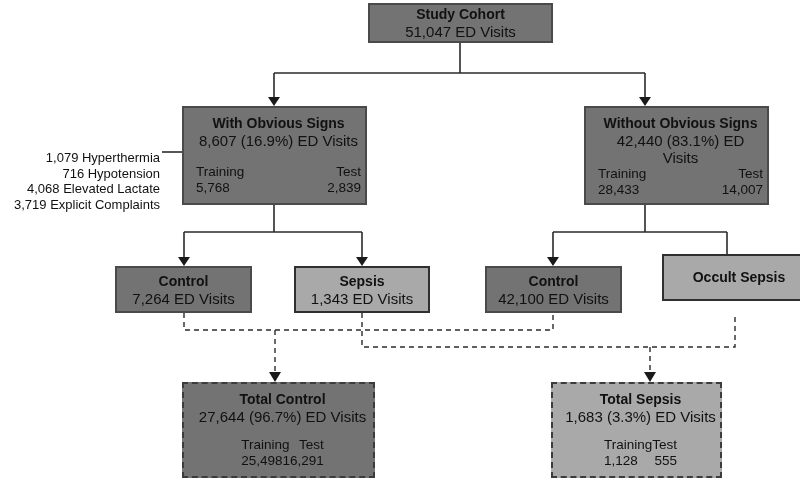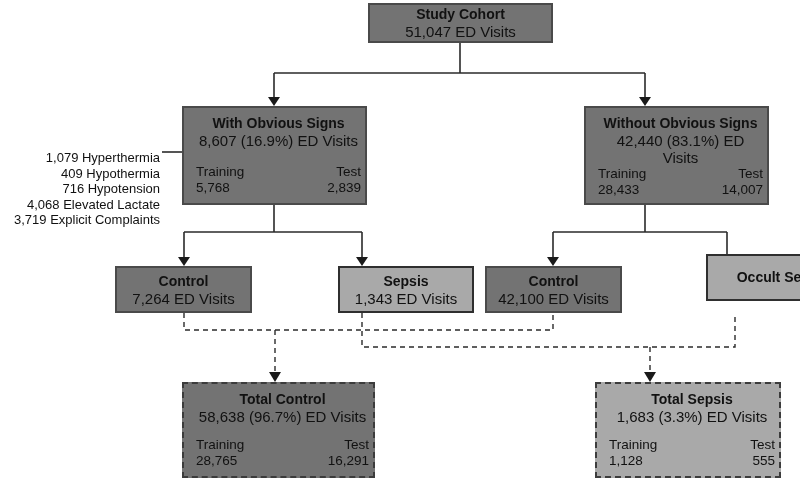--- a/index.html
+++ b/index.html
@@ -2,22 +2,22 @@
 <html style="--gray-fill: #a9a9a9;"><head>
 <meta charset="utf-8">
 <style>
   html,body{margin:0;padding:0;background:#ffffff;}
   .canvas{
     position:relative;width:800px;height:482px;background:#fff;
     font-family:"Liberation Sans","DejaVu Sans",sans-serif;color:#111;
     overflow:hidden;
   }
   .box{position:absolute;background:#737373;border:2px solid #4a4a4a;box-sizing:border-box;}
-  .box.gray{background:var(--gray-fill,#a9a9a9);border-color:#2f2f2f;margin-left:44px;}
-  .box.dashed{border:2px dashed #3c3c3c;}
+  .box.gray{background:var(--gray-fill,#a9a9a9);border-color:#2f2f2f;}
+  .box.dashed{border:2px dashed #3c3c3c;align-items:center;}
   .box .title{font-weight:bold;font-size:14px;line-height:17px;text-align:center;}
   .box .value{font-size:15px;line-height:17px;text-align:center;}
   .small-node{display:flex;flex-direction:column;justify-content:center;}
   .big-node{display:flex;flex-direction:column;padding:7px 4px 7px 12px;}
   .tt{margin-top:auto;}
   .tt-row{display:flex;justify-content:space-between;font-size:13.5px;line-height:16px;}
   .annotations{
     position:absolute;left:0;top:115px;width:160px;text-align:right;
     font-size:13px;line-height:15.5px;margin-top:35px;
   }
@@ -49,21 +49,20 @@
 
     <path class="dashed-line" d="M184,313 V330 H553 V313 M275,330 V374"></path>
     <polygon class="arrowhead" points="269,372 281,372 275,382"></polygon>
 
     <path class="dashed-line" d="M362,313 V347 H735 V313 M650,347 V374"></path>
     <polygon class="arrowhead" points="644,372 656,372 650,382"></polygon>
   </svg>
 
   <div class="annotations">
     <div>1,079 Hyperthermia</div>
-    <div>409 Hypothermia</div>
     <div>716 Hypotension</div>
     <div>4,068 Elevated Lactate</div>
     <div>3,719 Explicit Complaints</div>
   </div>
 
   <div class="box small-node" style="left:368px;top:3px;width:185px;height:40px;">
     <div class="title">Study Cohort</div>
     <div class="value">51,047 ED Visits</div>
   </div>
 
@@ -111,34 +110,34 @@
     <div class="title">Control</div>
     <div class="value">42,100 ED Visits</div>
   </div>
 
   <div class="box gray small-node" style="left:662px;top:254px;width:154px;height:47px;">
     <div class="title">Occult Sepsis</div>
   </div>
 
   <div class="box dashed big-node" style="left:182px;top:382px;width:193px;height:96px;">
     <div class="title">Total Control</div>
-    <div class="value">58,638 (96.7%) ED Visits</div>
+    <div class="value">27,644 (96.7%) ED Visits</div>
     <div class="tt">
       <div class="tt-row">
         <span>Training</span>
         <span>Test</span>
       </div>
       <div class="tt-row">
-        <span>28,765</span>
+        <span>25,498</span>
         <span>16,291</span>
       </div>
     </div>
   </div>
 
-  <div class="box dashed gray big-node" style="left:551px;top:382px;width:186px;height:96px;">
+  <div class="box dashed gray big-node" style="left:551px;top:382px;width:171px;height:96px;">
     <div class="title">Total Sepsis</div>
     <div class="value">1,683 (3.3%) ED Visits</div>
     <div class="tt">
       <div class="tt-row">
         <span>Training</span>
         <span>Test</span>
       </div>
       <div class="tt-row">
         <span>1,128</span>
         <span>555</span>

